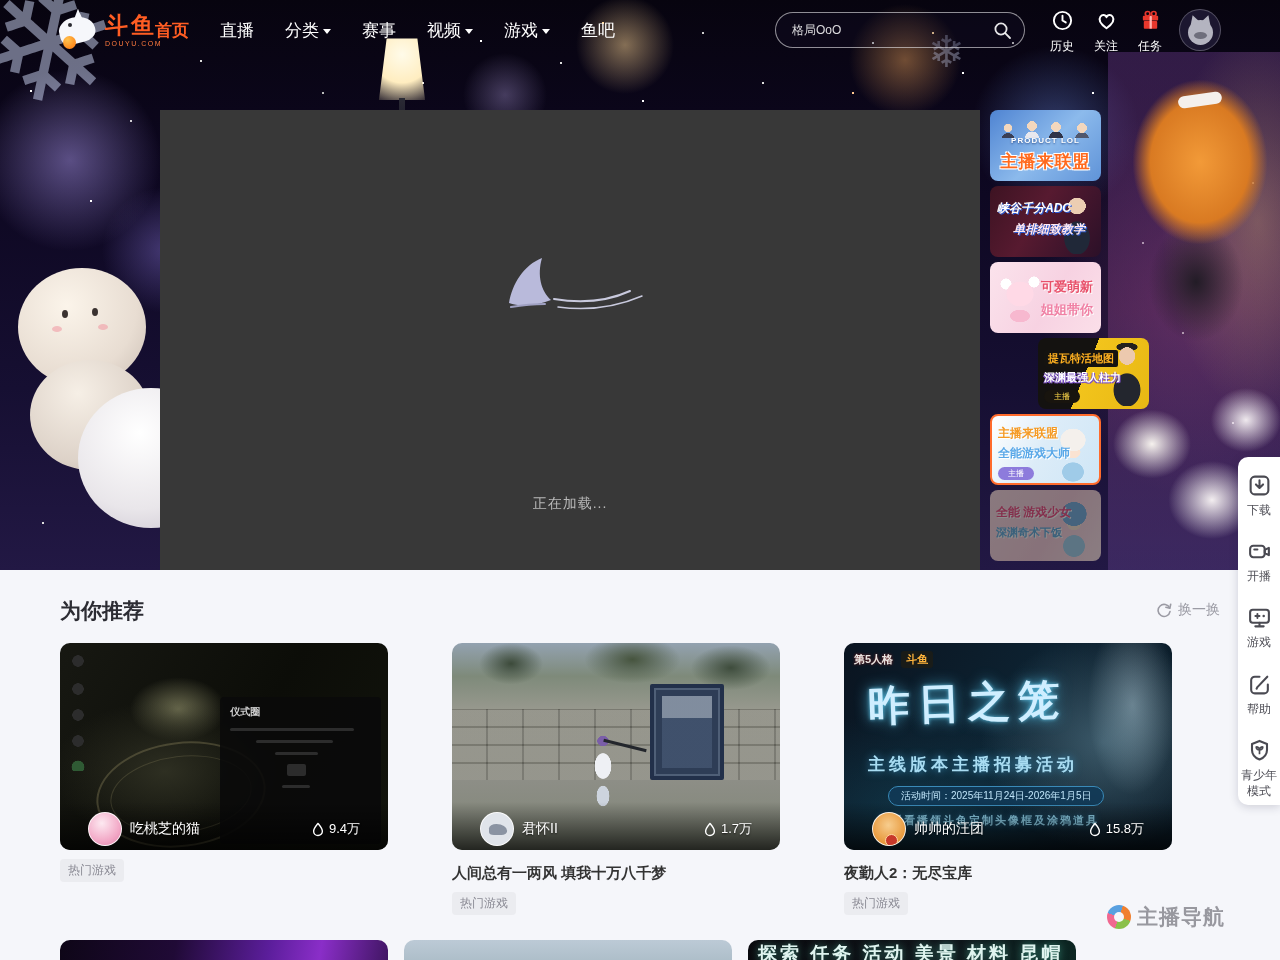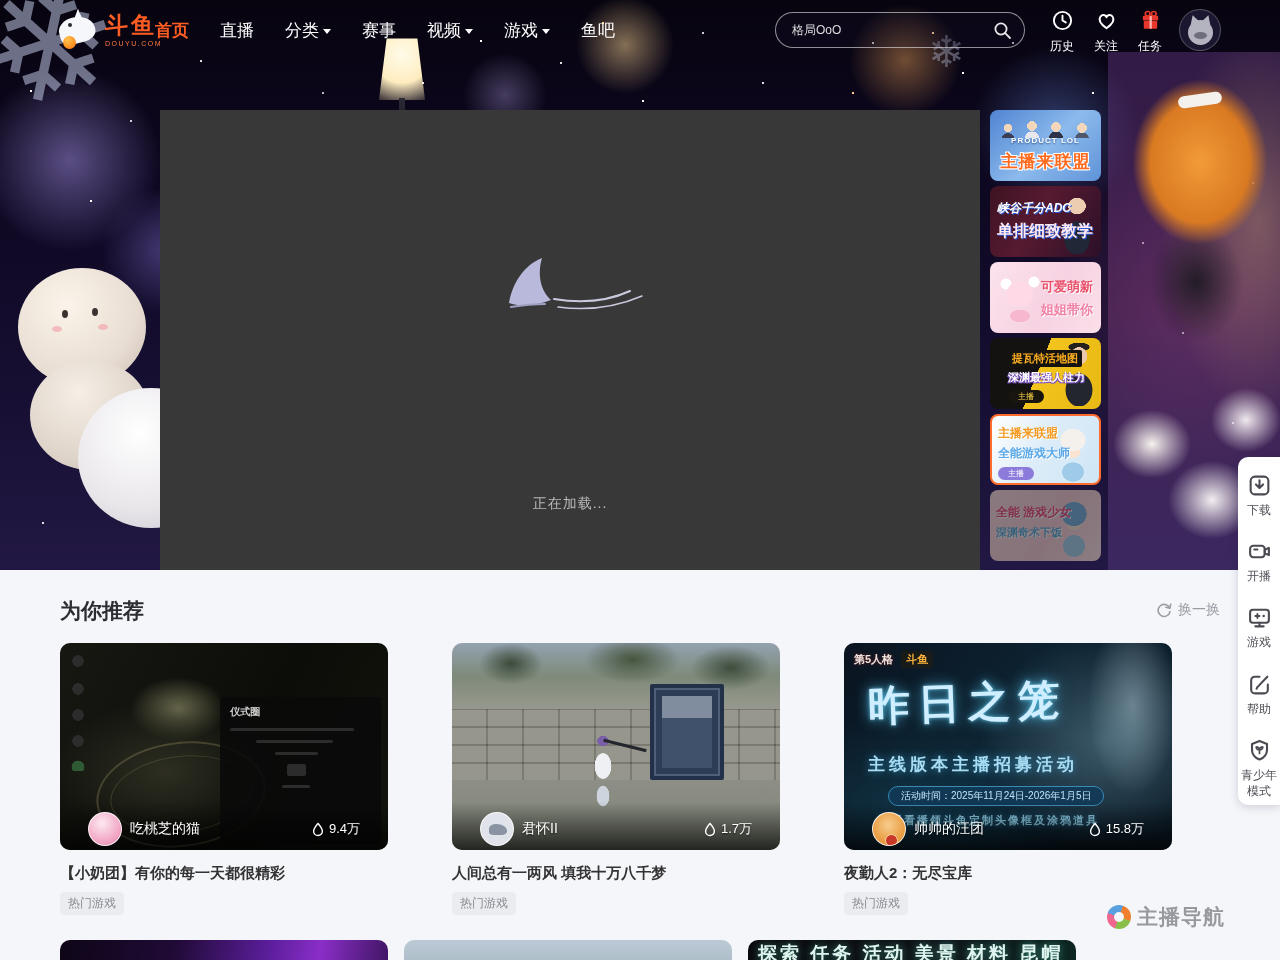--- a/index.html
+++ b/index.html
@@ -112,33 +112,33 @@
       radial-gradient(7px 7px at 18px 12px, #f3d7bd 60%, transparent 62%),
       radial-gradient(8px 8px at 42px 10px, #f3d7bd 60%, transparent 62%),
       radial-gradient(8px 8px at 66px 11px, #f3d7bd 60%, transparent 62%),
       radial-gradient(8px 8px at 92px 12px, #f3d7bd 60%, transparent 62%),
       radial-gradient(10px 8px at 18px 22px, #3a3f55 60%, transparent 62%),
       radial-gradient(11px 9px at 42px 21px, #e8e8ee 60%, transparent 62%),
       radial-gradient(11px 9px at 66px 21px, #2f3348 60%, transparent 62%),
       radial-gradient(11px 9px at 92px 22px, #50586e 60%, transparent 62%); }
   .sb2 { background:linear-gradient(120deg,#3d1322 0%, #571a30 42%, #2b1028 100%); padding:14px 0 0 7px; }
   .sb2 .b-l1 { font-size:12px; color:#fff; font-style:italic; text-shadow:1px 1px 0 #2a5bd8; }
-  .sb2 .b-l2 { font-size:16px; color:#ffe9f2; margin-top:4px; text-shadow:1px 1px 0 #2a5bd8; }
+  .sb2 .b-l2 { font-size:12px; color:#ffe9f2; font-style:italic; margin-top:4px; text-shadow:1px 1px 0 #2a5bd8;text-align:center; }
   .sb2 .man { position:absolute; right:4px; top:8px; width:40px; height:60px; z-index:1;
     background:radial-gradient(14px 13px at 20px 12px, #eccdb2 62%, transparent 64%),
       radial-gradient(20px 26px at 20px 44px, #202838 62%, transparent 66%); }
   .sb3 { background:linear-gradient(120deg,#fbe3ec 0%, #f7d2e2 55%, #fbdfe9 100%); text-align:right; padding:16px 8px 0 0; }
   .sb3 .b-l1 { font-size:13px; color:#e8506a; text-shadow:1px 1px 0 #fff; }
   .sb3 .b-l2 { font-size:13px; color:#f080a4; margin-top:5px; text-shadow:1px 1px 0 #fff; }
   .sb3 .girl3 { position:absolute; left:4px; top:8px; width:54px; height:58px; z-index:1;
     background:radial-gradient(22px 20px at 26px 24px, #ffd9e6 60%, transparent 63%),
       radial-gradient(9px 9px at 12px 14px, #fff 60%, transparent 63%),
       radial-gradient(9px 9px at 40px 12px, #fff 60%, transparent 63%),
       radial-gradient(16px 10px at 26px 46px, #f7b8cf 60%, transparent 64%); }
-  .sb4 { background:linear-gradient(112deg,#141210 0%, #141210 44%, #f2c41c 44%, #e8b814 100%); padding:10px 0 0 18px; }
+  .sb4 { background:linear-gradient(112deg,#141210 0%, #141210 44%, #f2c41c 44%, #e8b814 100%); padding:10px 0 0 6px;margin-left:48px; }
   .sb4 .b-l1 { display:inline-block; font-size:11px; color:#ffb020; background:#151310; padding:1px 4px; border-radius:2px; }
   .sb4 .b-l2 { display:inline-block; font-size:11px; color:#fff; margin-top:3px; text-shadow:1px 1px 0 #7a4ec8, -1px 1px 0 #7a4ec8; }
   .sb4 .badge { position:relative; z-index:2; display:inline-block; margin-top:5px; font-size:8px; color:#ffd84a;
     background:#18140e; border-radius:7px; padding:1px 10px; }
   .sb4 .man { position:absolute; right:2px; top:4px; width:42px; height:64px; z-index:1;
     background:radial-gradient(13px 14px at 22px 14px, #ecc9ae 62%, transparent 64%),
       radial-gradient(17px 7px at 22px 5px, #23201e 60%, transparent 64%),
       radial-gradient(21px 26px at 22px 48px, #23262e 62%, transparent 66%); }
   .sb5 { border:2px solid #ff6b2c; background:linear-gradient(120deg,#ffffff 0%, #dcecf8 48%, #cfe6f6 100%); padding:9px 0 0 6px; }
   .sb5 .b-l1 { font-size:12px; color:#f59a23; text-shadow:1px 1px 0 #fff; }
@@ -487,21 +487,20 @@
             <span class="s-avatar av1"></span>
             <span class="s-name">吃桃芝的猫</span>
             <span class="s-view">
               <svg width="14" height="15" viewBox="0 0 16 17">
                 <path d="M8 1.5 C5.2 5 3 7.4 3 10.4 a5 5 0 0 0 10 0 C13 7.4 10.8 5 8 1.5 Z" fill="none" stroke="#fff" stroke-width="1.6" stroke-linejoin="round"></path>
               </svg>
               <span>9.4万</span>
             </span>
           </div>
         </div>
-        <div class="card-title">【小奶团】有你的每一天都很精彩</div>
         <span class="tag">热门游戏</span>
       </div>
 
       <div class="card">
         <div class="thumb t2">
           <div class="wall"></div>
           <div class="board"></div>
           <div class="char"></div>
           <div class="gun"></div>
           <div class="tfoot">

